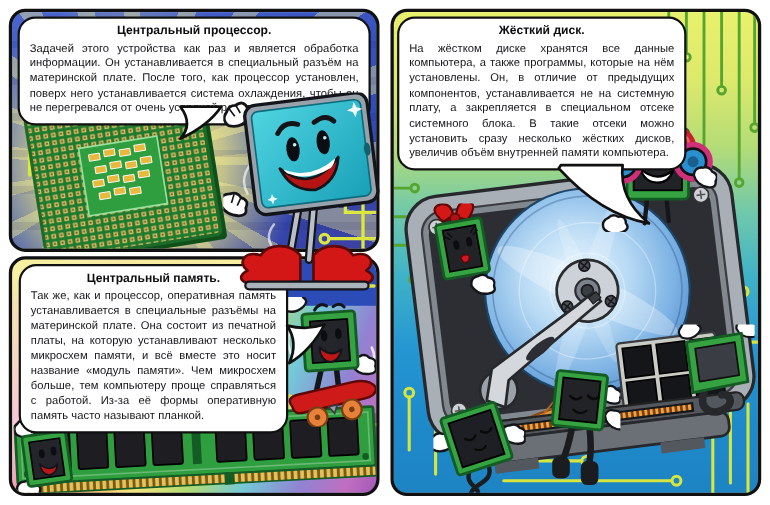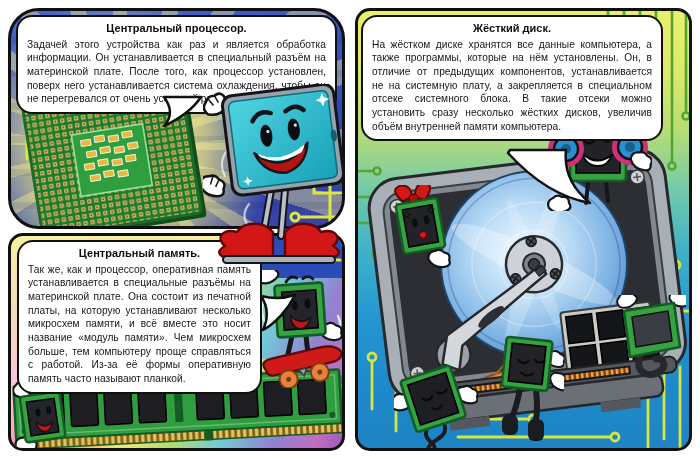--- a/index.html
+++ b/index.html
@@ -10,21 +10,20 @@
   .page { position:absolute; border:3px solid #101010; border-radius:15px; overflow:hidden; z-index:1; }
 
   
   .panel-cpu {
     left:8px; top:8px; width:337px; height:221px;
     background:
       repeating-linear-gradient(180deg, rgba(10,20,90,0) 0 26px, rgba(10,20,90,.10) 26px 33px),
       repeating-conic-gradient(from 6deg at 33% 64%, rgba(250,242,140,0) 0deg 11deg, rgba(250,242,140,.40) 11deg 17deg),
       radial-gradient(circle at 33% 64%, #f8f090 0%, #f3e87e 16%, rgba(243,232,126,.75) 32%, rgba(243,232,126,0) 58%),
       linear-gradient(160deg, #4a66cc 0%, #3853c0 40%, #2d49b4 70%, #3c41a2 100%);
-    border-radius: 31px;
   }
 
   
   .panel-ram {
     left:8px; top:233px; width:337px; height:218px;
     background:
       linear-gradient(180deg, rgba(246,240,160,.95) 0%, rgba(246,240,160,.9) 7%, rgba(246,240,160,0) 18%),
       linear-gradient(113deg, #f4efa0 0%, #f7c6d8 16%, #ef8a9e 25%, #f4a668 34%, #f7e57c 47%, #b2db70 59%, #74c8d8 71%, #9083d2 83%, #c06ec0 93%, #a258b8 100%);
   }
   .blue-notch {
@@ -45,21 +44,21 @@
     position:absolute; background:#fff; border:2.6px solid #101010;
     border-radius:16px; padding:5px 9px 6px; z-index:4;
   }
   .bubble h2 { font-size:11px; font-weight:bold; line-height:1.25; text-align:center; color:#0d0d10; margin-bottom:2px; }
   .bubble p  { font-size:10.2px; line-height:1.34; text-align:justify; color:#15151a; letter-spacing:.05px; }
 
   .tail { position:absolute; z-index:4; }
 
   .cpu-bubble { left:5px; top:4px; width:321px; }
   .ram-bubble { left:6px; top:4px; width:245px; }
-  .hdd-bubble { left:3px; top:4px; width:302px; }
+  .hdd-bubble { left:3px; top:4px; width:263px; }
 
   .cpu-character { position:absolute; left:203px; top:84px; width:145px; height:184px; z-index:2; }
 </style>
 </head>
 <body>
 
 <div class="spread">
 
   <section class="page panel-cpu">
 

